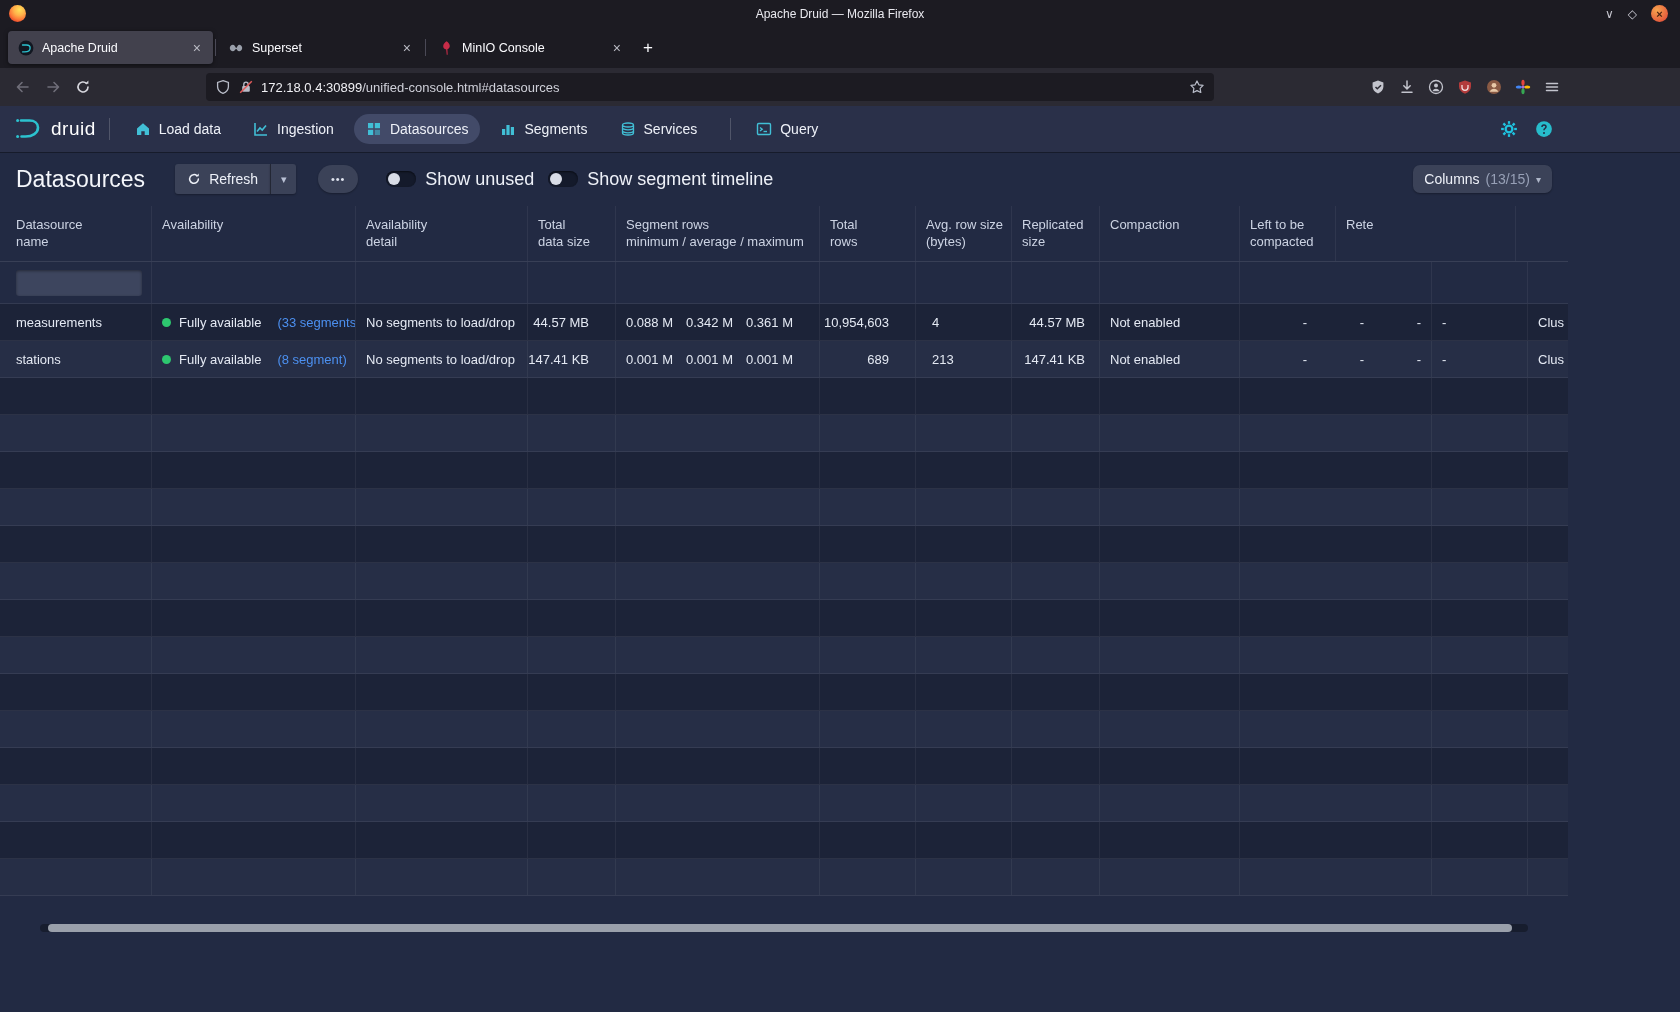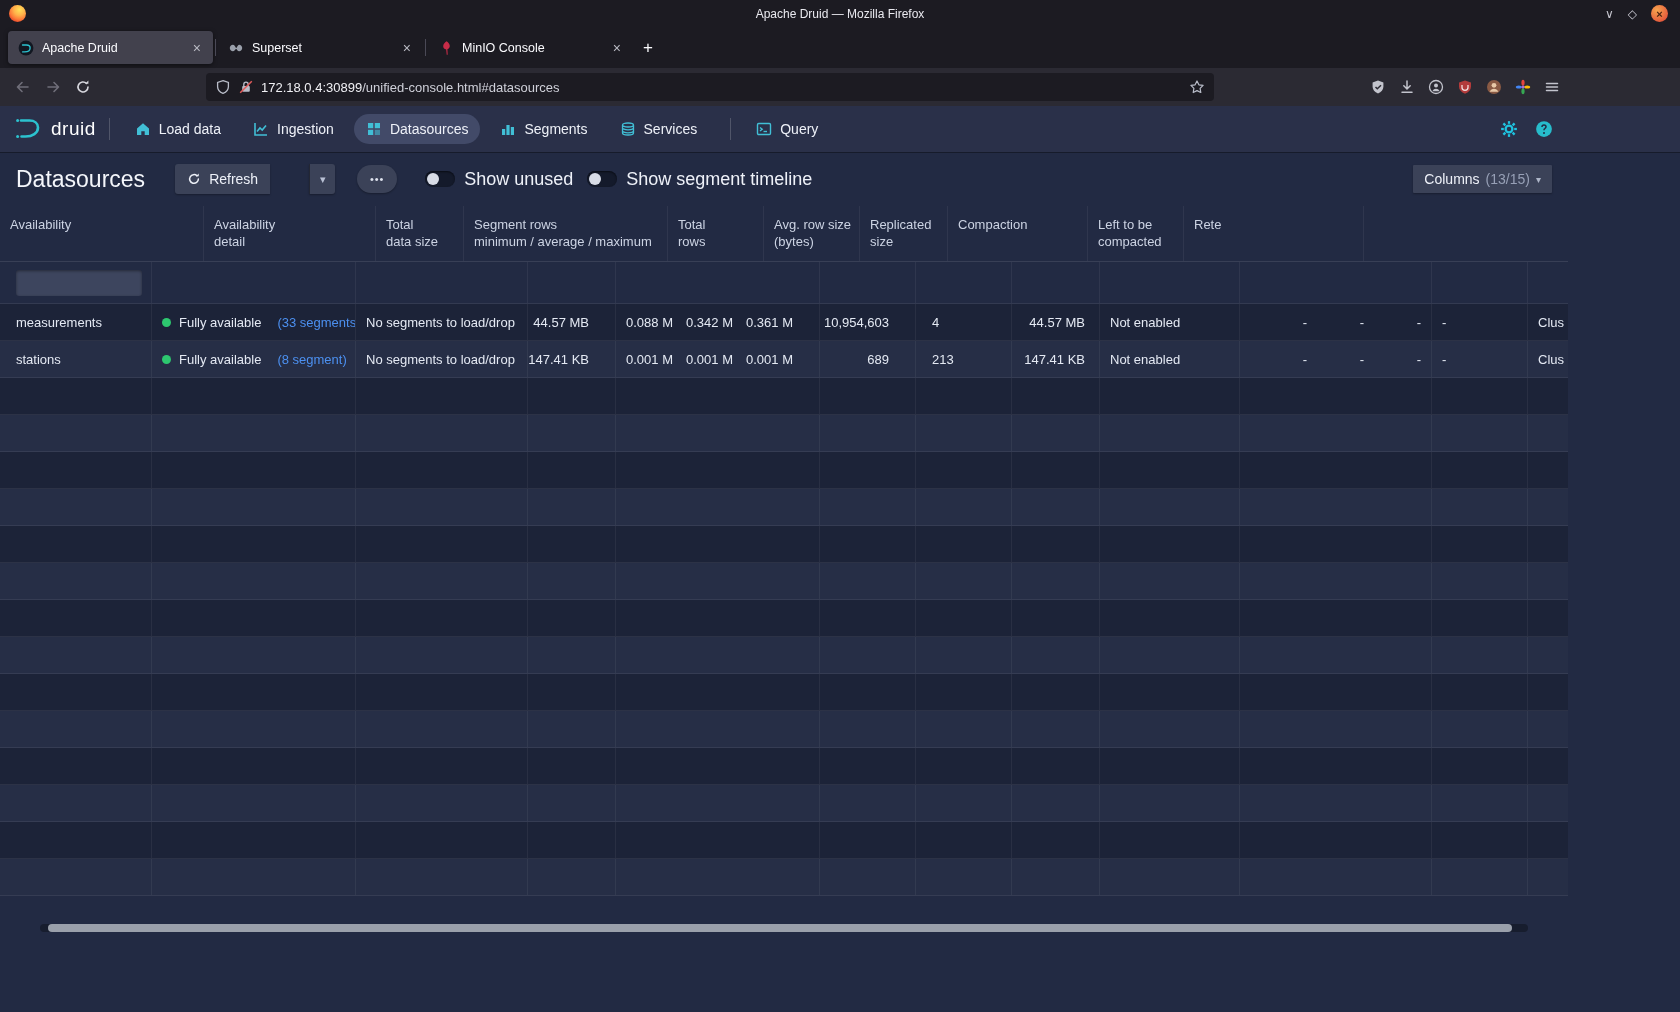--- a/index.html
+++ b/index.html
@@ -49,23 +49,23 @@
   .nav-item .icon{color:#41bfd6;}
   .nav-item.active{background:#424a68;}
   .nav-right{margin-left:auto;display:flex;align-items:center;gap:17px;}
   .gear{color:#1fc3e0;} .help{color:#27bccb;}
 
   
   .page{position:relative;height:860px;}
   .app{width:1568px;}
   .page-header{height:54px;display:flex;align-items:center;padding:0 16px;gap:14px;}
   .page-title{font-size:23px;color:#f4f6fb;font-weight:500;margin-right:16px;}
-  .btn{background:#3b4258;border-radius:1px;height:30px;display:flex;align-items:center;
+  .btn{background:#3b4258;border-radius:7px;height:30px;display:flex;align-items:center;
     color:#eef1f8;font-size:14px;box-shadow:0 1px 2px rgba(0,0,0,.3);cursor:pointer;}
-  .refresh-split{display:flex;gap:39px;}
+  .refresh-split{display:flex;}
   .refresh-main{padding:0 12px;gap:8px;border-radius:3px 0 0 3px;}
   .refresh-caret{width:26px;justify-content:center;border-left:1px solid rgba(0,0,0,.4);
     border-radius:0 3px 3px 0;color:#b9c1d4;font-size:11px;}
   .more-btn{width:40px;height:28px;border-radius:14px;justify-content:center;color:#dfe3ee;
     font-size:11px;letter-spacing:1px;margin-left:8px;}
   .switch-wrap{display:flex;align-items:center;gap:9px;margin-left:14px;cursor:pointer;}
   .switch-track{width:30px;height:16px;border-radius:8px;background:#141a2b;
     box-shadow:inset 0 1px 2px rgba(0,0,0,.55);position:relative;flex:none;}
   .switch-knob{position:absolute;left:2px;top:2px;width:12px;height:12px;border-radius:50%;background:#d8dce6;}
   .switch-label{color:#eef1f8;font-size:18px;white-space:nowrap;}
@@ -369,20 +369,24 @@
       <span class="btn columns-btn">
         <span>Columns</span>
         <span class="columns-count">(13/15)</span>
         <span class="caret">▾</span>
       </span>
     </div>
 
     <div class="table-clip">
       <div class="tbl">
         <div class="thead" id="thead">
+            <div class="th c1">
+              <div>Datasource</div>
+              <div>name</div>
+            </div>
             <div class="th c2">
               <div>Availability</div>
             </div>
             <div class="th c3">
               <div>Availability</div>
               <div>detail</div>
             </div>
             <div class="th c4">
               <div>Total</div>
               <div>data size</div>

